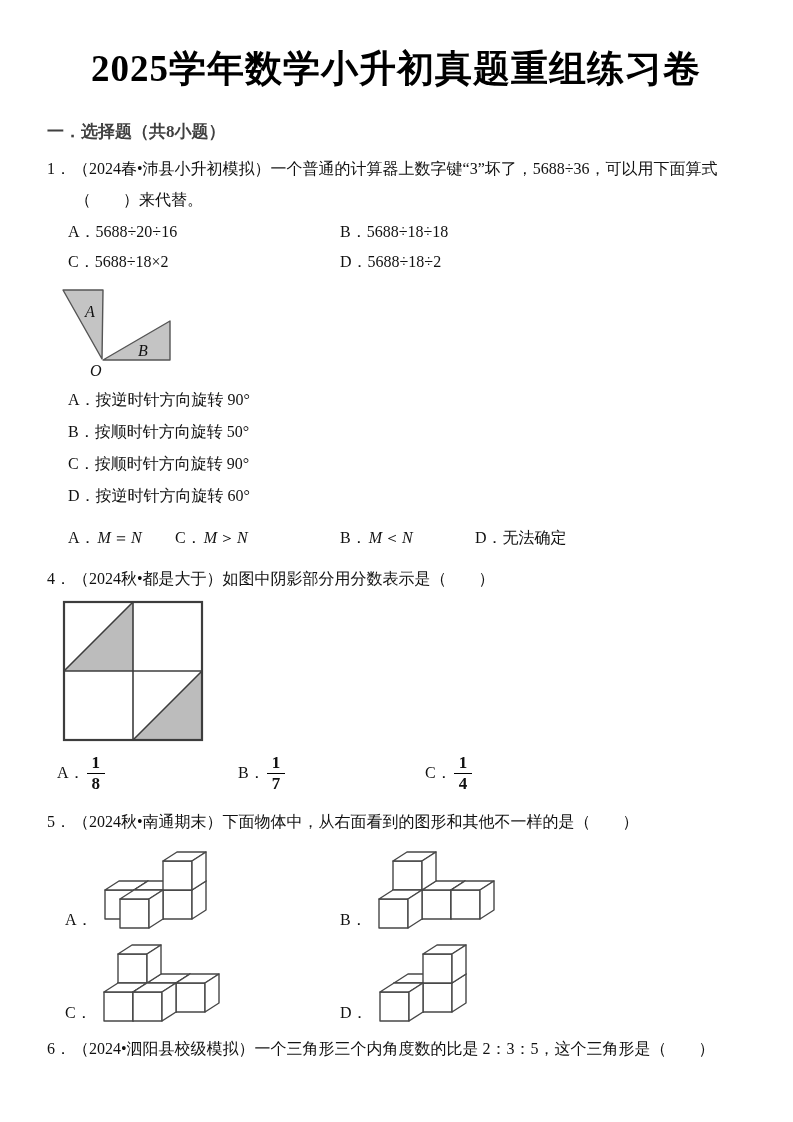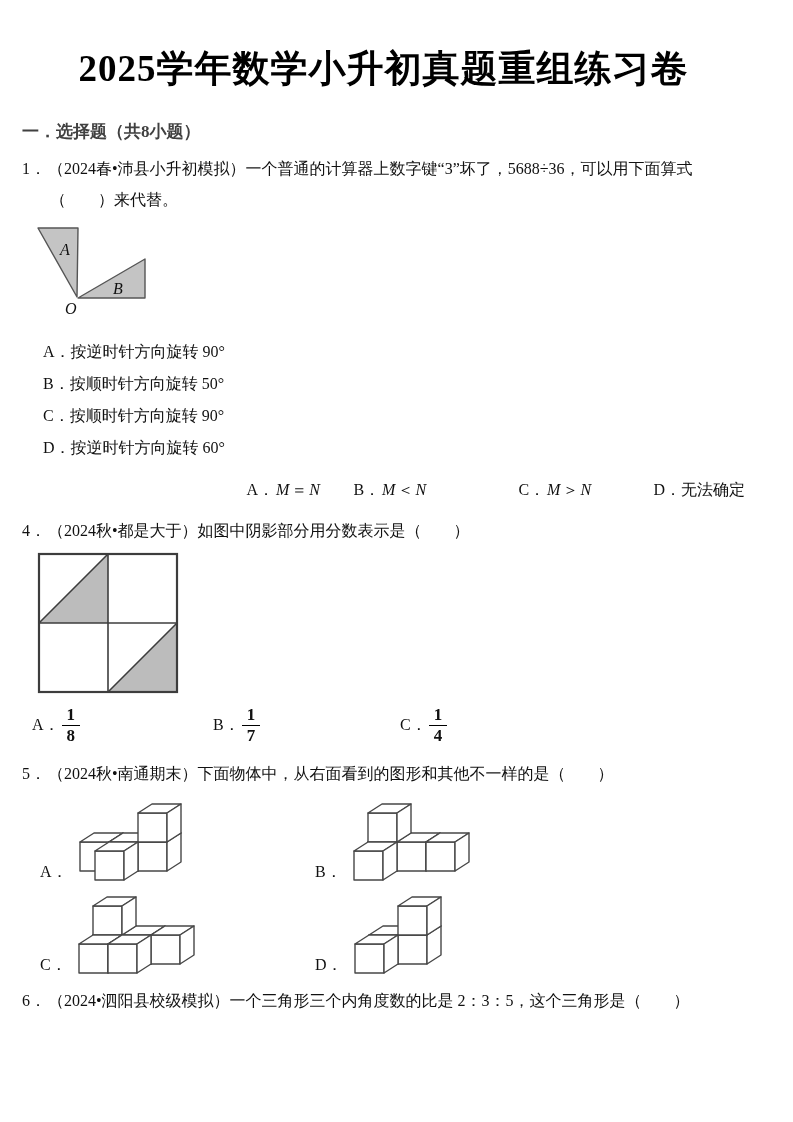--- a/index.html
+++ b/index.html
@@ -1,36 +1,36 @@
 <!DOCTYPE html>
 <html><head>
 <meta charset="utf-8">
 <style>
   html,body{margin:0;padding:0;background:#ffffff;}
   .page{
     width:793px;height:1122px;box-sizing:border-box;
-    padding:38px 48px 0 22px;background:#fff;color:#111;
+    padding:38px 48px 0 47px;background:#fff;color:#111;
     font-family:"Liberation Serif","DejaVu Serif",serif;
     font-size:16px;overflow:hidden;
   }
   .doc-title{
     margin:6px 0 0 0;text-align:center;font-size:37px;font-weight:bold;
     letter-spacing:1px;color:#000;
   }
   .section-heading{margin-top:26px;font-size:17px;font-weight:bold;color:#404040;}
   .question{margin-top:10px;}
   .q-line{line-height:31px;white-space:nowrap;}
   .q-line.cont{padding-left:28px;}
   .q-num{padding-right:2px;}
   .var{font-style:italic;padding:0 2px;}
   .opts-grid{display:grid;grid-template-columns:272px 1fr;padding-left:21px;margin-top:2px;}
   .opts-grid .option{line-height:30px;white-space:nowrap;}
-  .opts-list{padding-left:21px;margin-top:18px;}
+  .opts-list{padding-left:21px;margin-top:4px;}
   .opts-list .option{line-height:32px;white-space:nowrap;}
-  .opts-row{display:flex;padding-left:21px;margin-top:2px;line-height:31px;justify-content:flex-end;}
+  .opts-row{display:flex;padding-left:21px;margin-top:2px;line-height:31px;}
   .opts-row .option{white-space:nowrap;}
   .q3-opts .option:nth-child(1){width:107px;}
   .q3-opts .option:nth-child(2){width:165px;}
   .q3-opts .option:nth-child(3){width:135px;}
   .frac-row{display:flex;align-items:center;padding-left:10px;margin-top:6px;height:46px;}
   .frac-row .option{display:flex;align-items:center;white-space:nowrap;}
   .frac-row .option:nth-child(1){width:181px;}
   .frac-row .option:nth-child(2){width:187px;}
   .frac{display:inline-flex;flex-direction:column;align-items:center;
         font-size:17px;font-weight:bold;line-height:1.15;margin-left:2px;}
@@ -51,20 +51,26 @@
 
 <div class="page">
 
   <h1 class="doc-title">2025学年数学小升初真题重组练习卷</h1>
 
   <div class="section-heading">一．选择题（共8小题）</div>
 
   <div class="question">
     <div class="q-line"><span class="q-num">1．</span><span>（2024春•沛县小升初模拟）一个普通的计算器上数字键“3”坏了，5688÷36，可以用下面算式</span></div>
     <div class="q-line cont">（　　）来代替。</div>
+    <div class="opts-grid">
+      <div class="option"><span class="opt-label">A．</span><span>5688÷20÷16</span></div>
+      <div class="option"><span class="opt-label">B．</span><span>5688÷18÷18</span></div>
+      <div class="option"><span class="opt-label">C．</span><span>5688÷18×2</span></div>
+      <div class="option"><span class="opt-label">D．</span><span>5688÷18÷2</span></div>
+    </div>
   </div>
 
   <div class="question">
 
     <svg class="fig-tri" width="125" height="93" viewBox="0 0 125 93">
       <polygon points="5,3 45,3 44,72" fill="#c4c4c4" stroke="#555555" stroke-width="1.4" stroke-linejoin="round"></polygon>
       <polygon points="45,73 112,73 112,34" fill="#c4c4c4" stroke="#555555" stroke-width="1.4" stroke-linejoin="round"></polygon>
       <text class="fig-label" x="27" y="30">A</text>
       <text class="fig-label" x="80" y="69">B</text>
       <text class="fig-label" x="32" y="89">O</text>
@@ -74,22 +80,22 @@
       <div class="option"><span class="opt-label">A．</span><span>按逆时针方向旋转 90°</span></div>
       <div class="option"><span class="opt-label">B．</span><span>按顺时针方向旋转 50°</span></div>
       <div class="option"><span class="opt-label">C．</span><span>按顺时针方向旋转 90°</span></div>
       <div class="option"><span class="opt-label">D．</span><span>按逆时针方向旋转 60°</span></div>
     </div>
   </div>
 
   <div class="question">
     <div class="opts-row q3-opts">
       <div class="option"><span class="opt-label">A．</span><i class="var">M</i><span>＝</span><i class="var">N</i></div>
+      <div class="option"><span class="opt-label">C．</span><i class="var">M</i><span>＞</span><i class="var">N</i></div>
       <div class="option"><span class="opt-label">B．</span><i class="var">M</i><span>＜</span><i class="var">N</i></div>
-      <div class="option"><span class="opt-label">C．</span><i class="var">M</i><span>＞</span><i class="var">N</i></div>
       <div class="option"><span class="opt-label">D．</span><span>无法确定</span></div>
     </div>
   </div>
 
   <div class="question">
     <div class="q-line"><span class="q-num">4．</span><span>（2024秋•都是大于）如图中阴影部分用分数表示是（　　）</span></div>
 
     <svg class="fig-square" width="142" height="144" viewBox="0 0 142 144">
       <polygon points="2,71 71,2 71,71" fill="#bcbcbc"></polygon>
       <polygon points="71,140 140,71 140,140" fill="#bcbcbc"></polygon>

